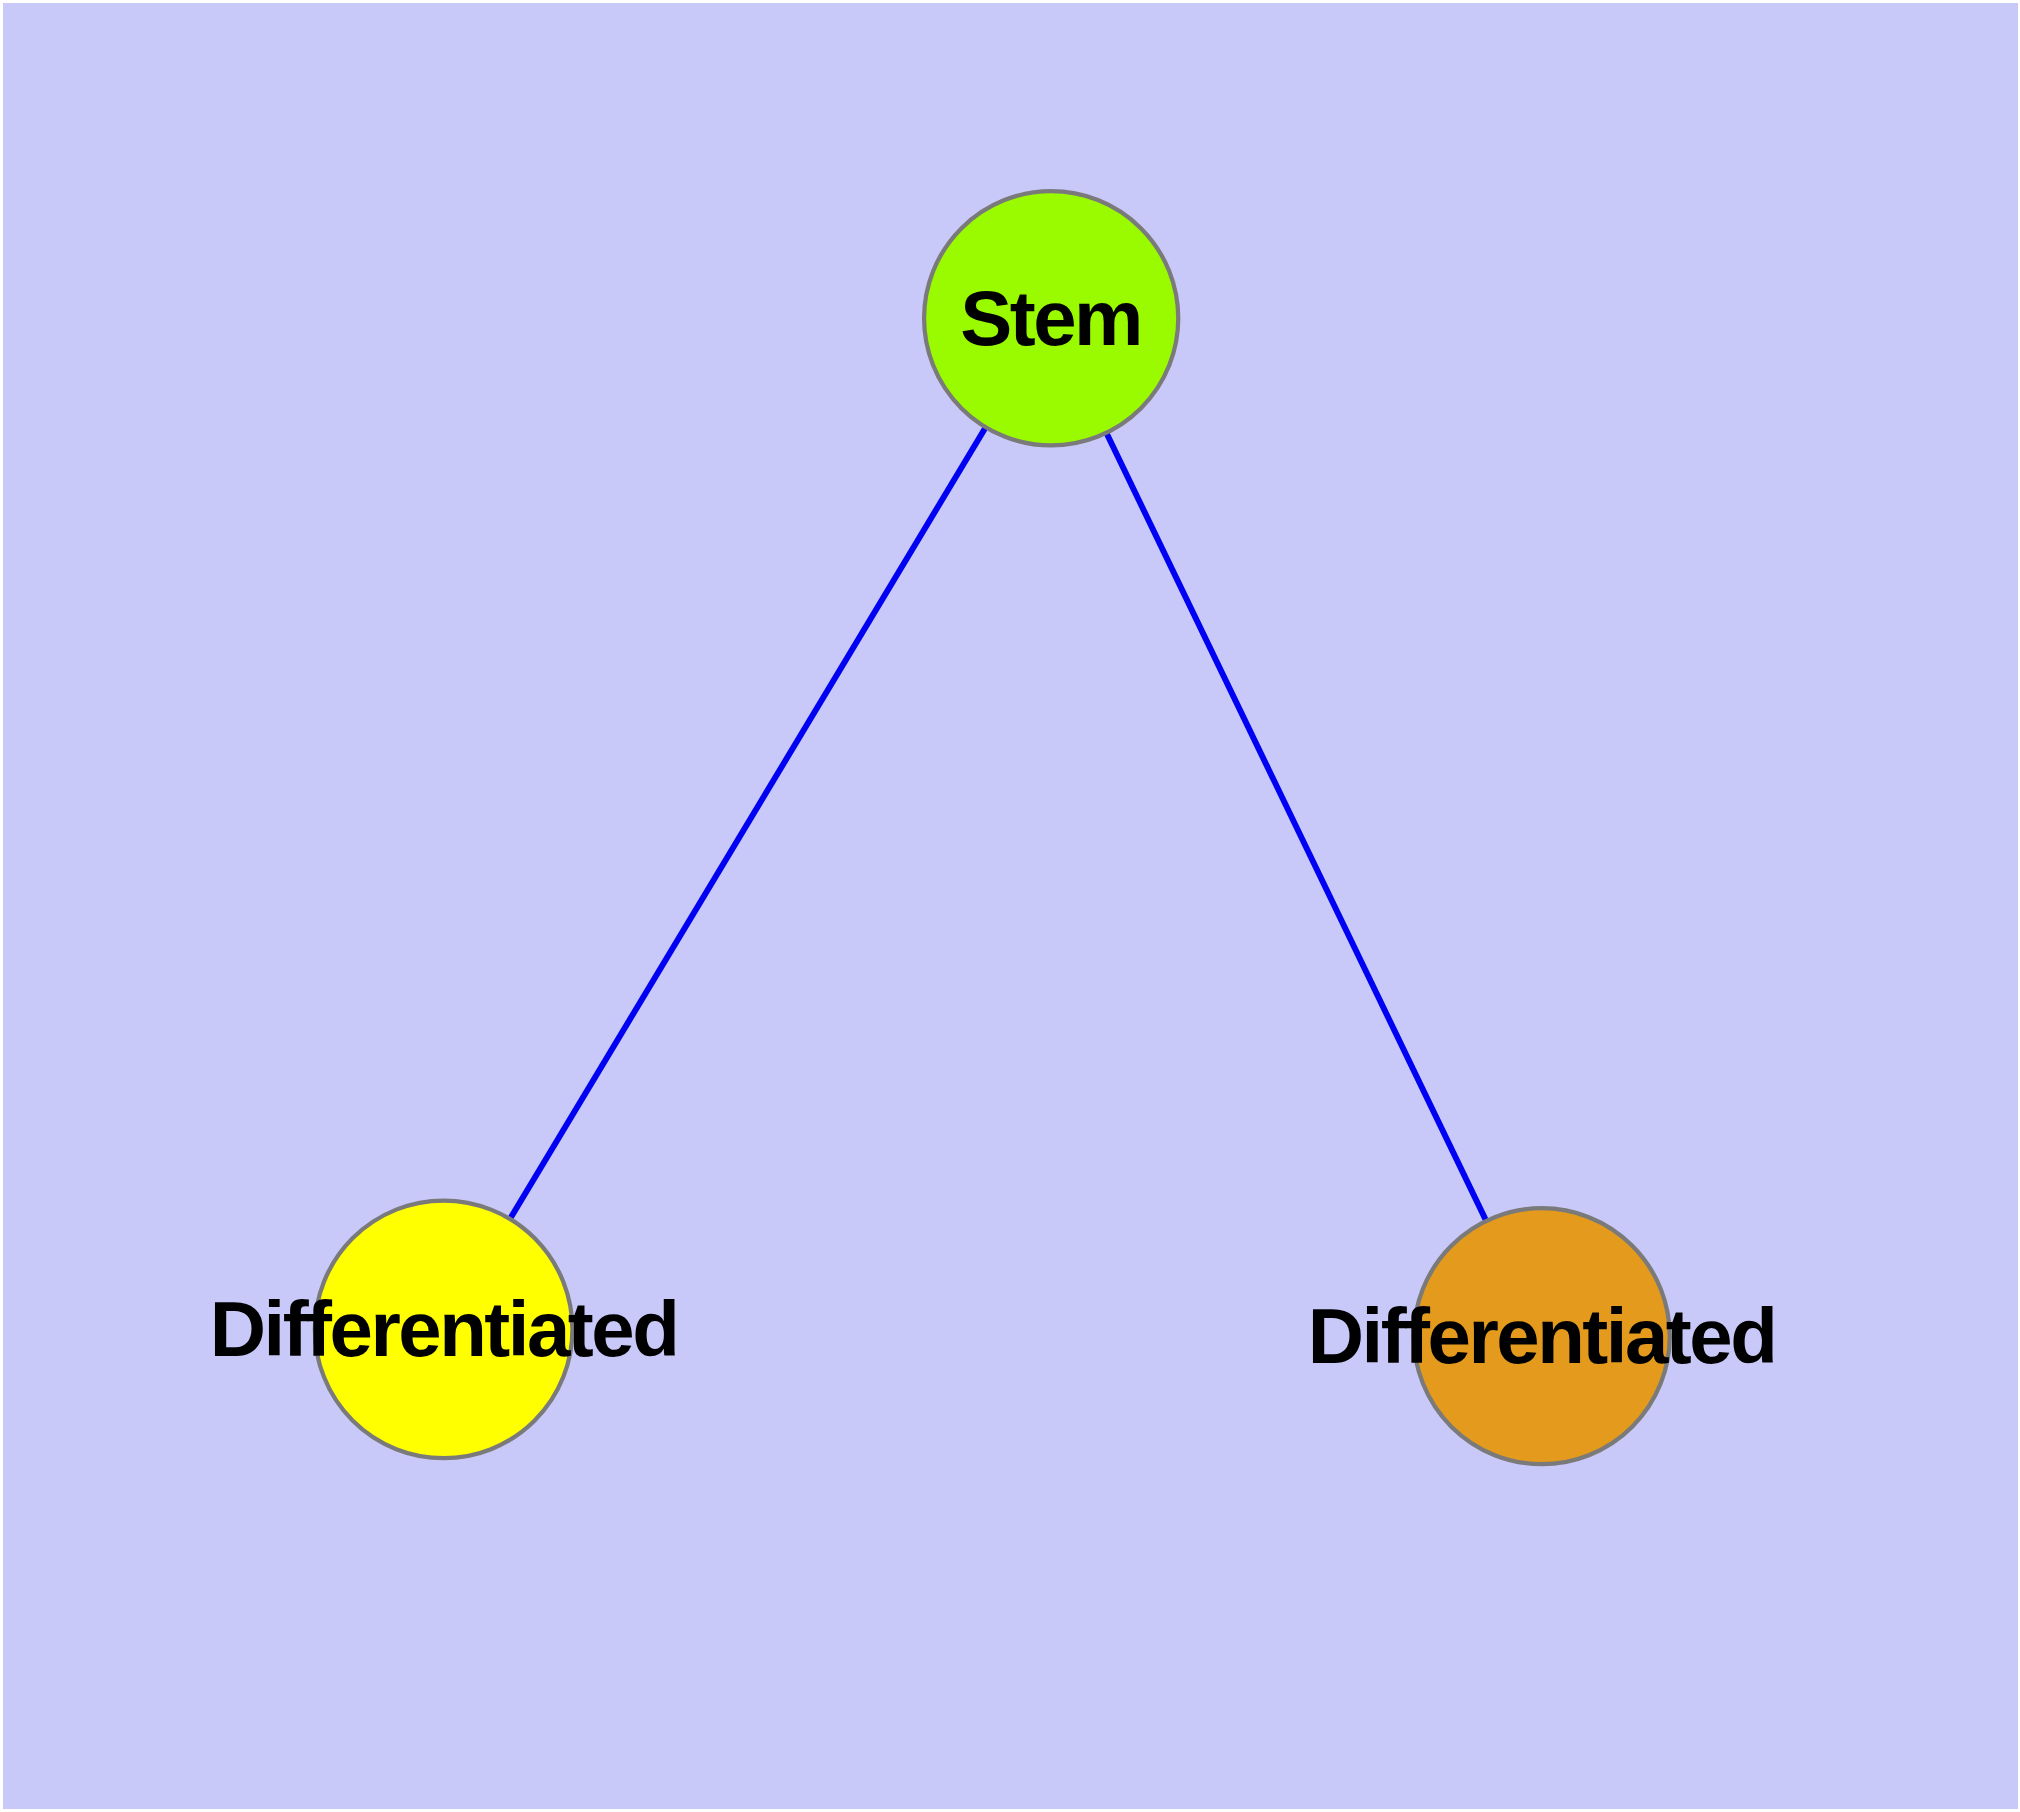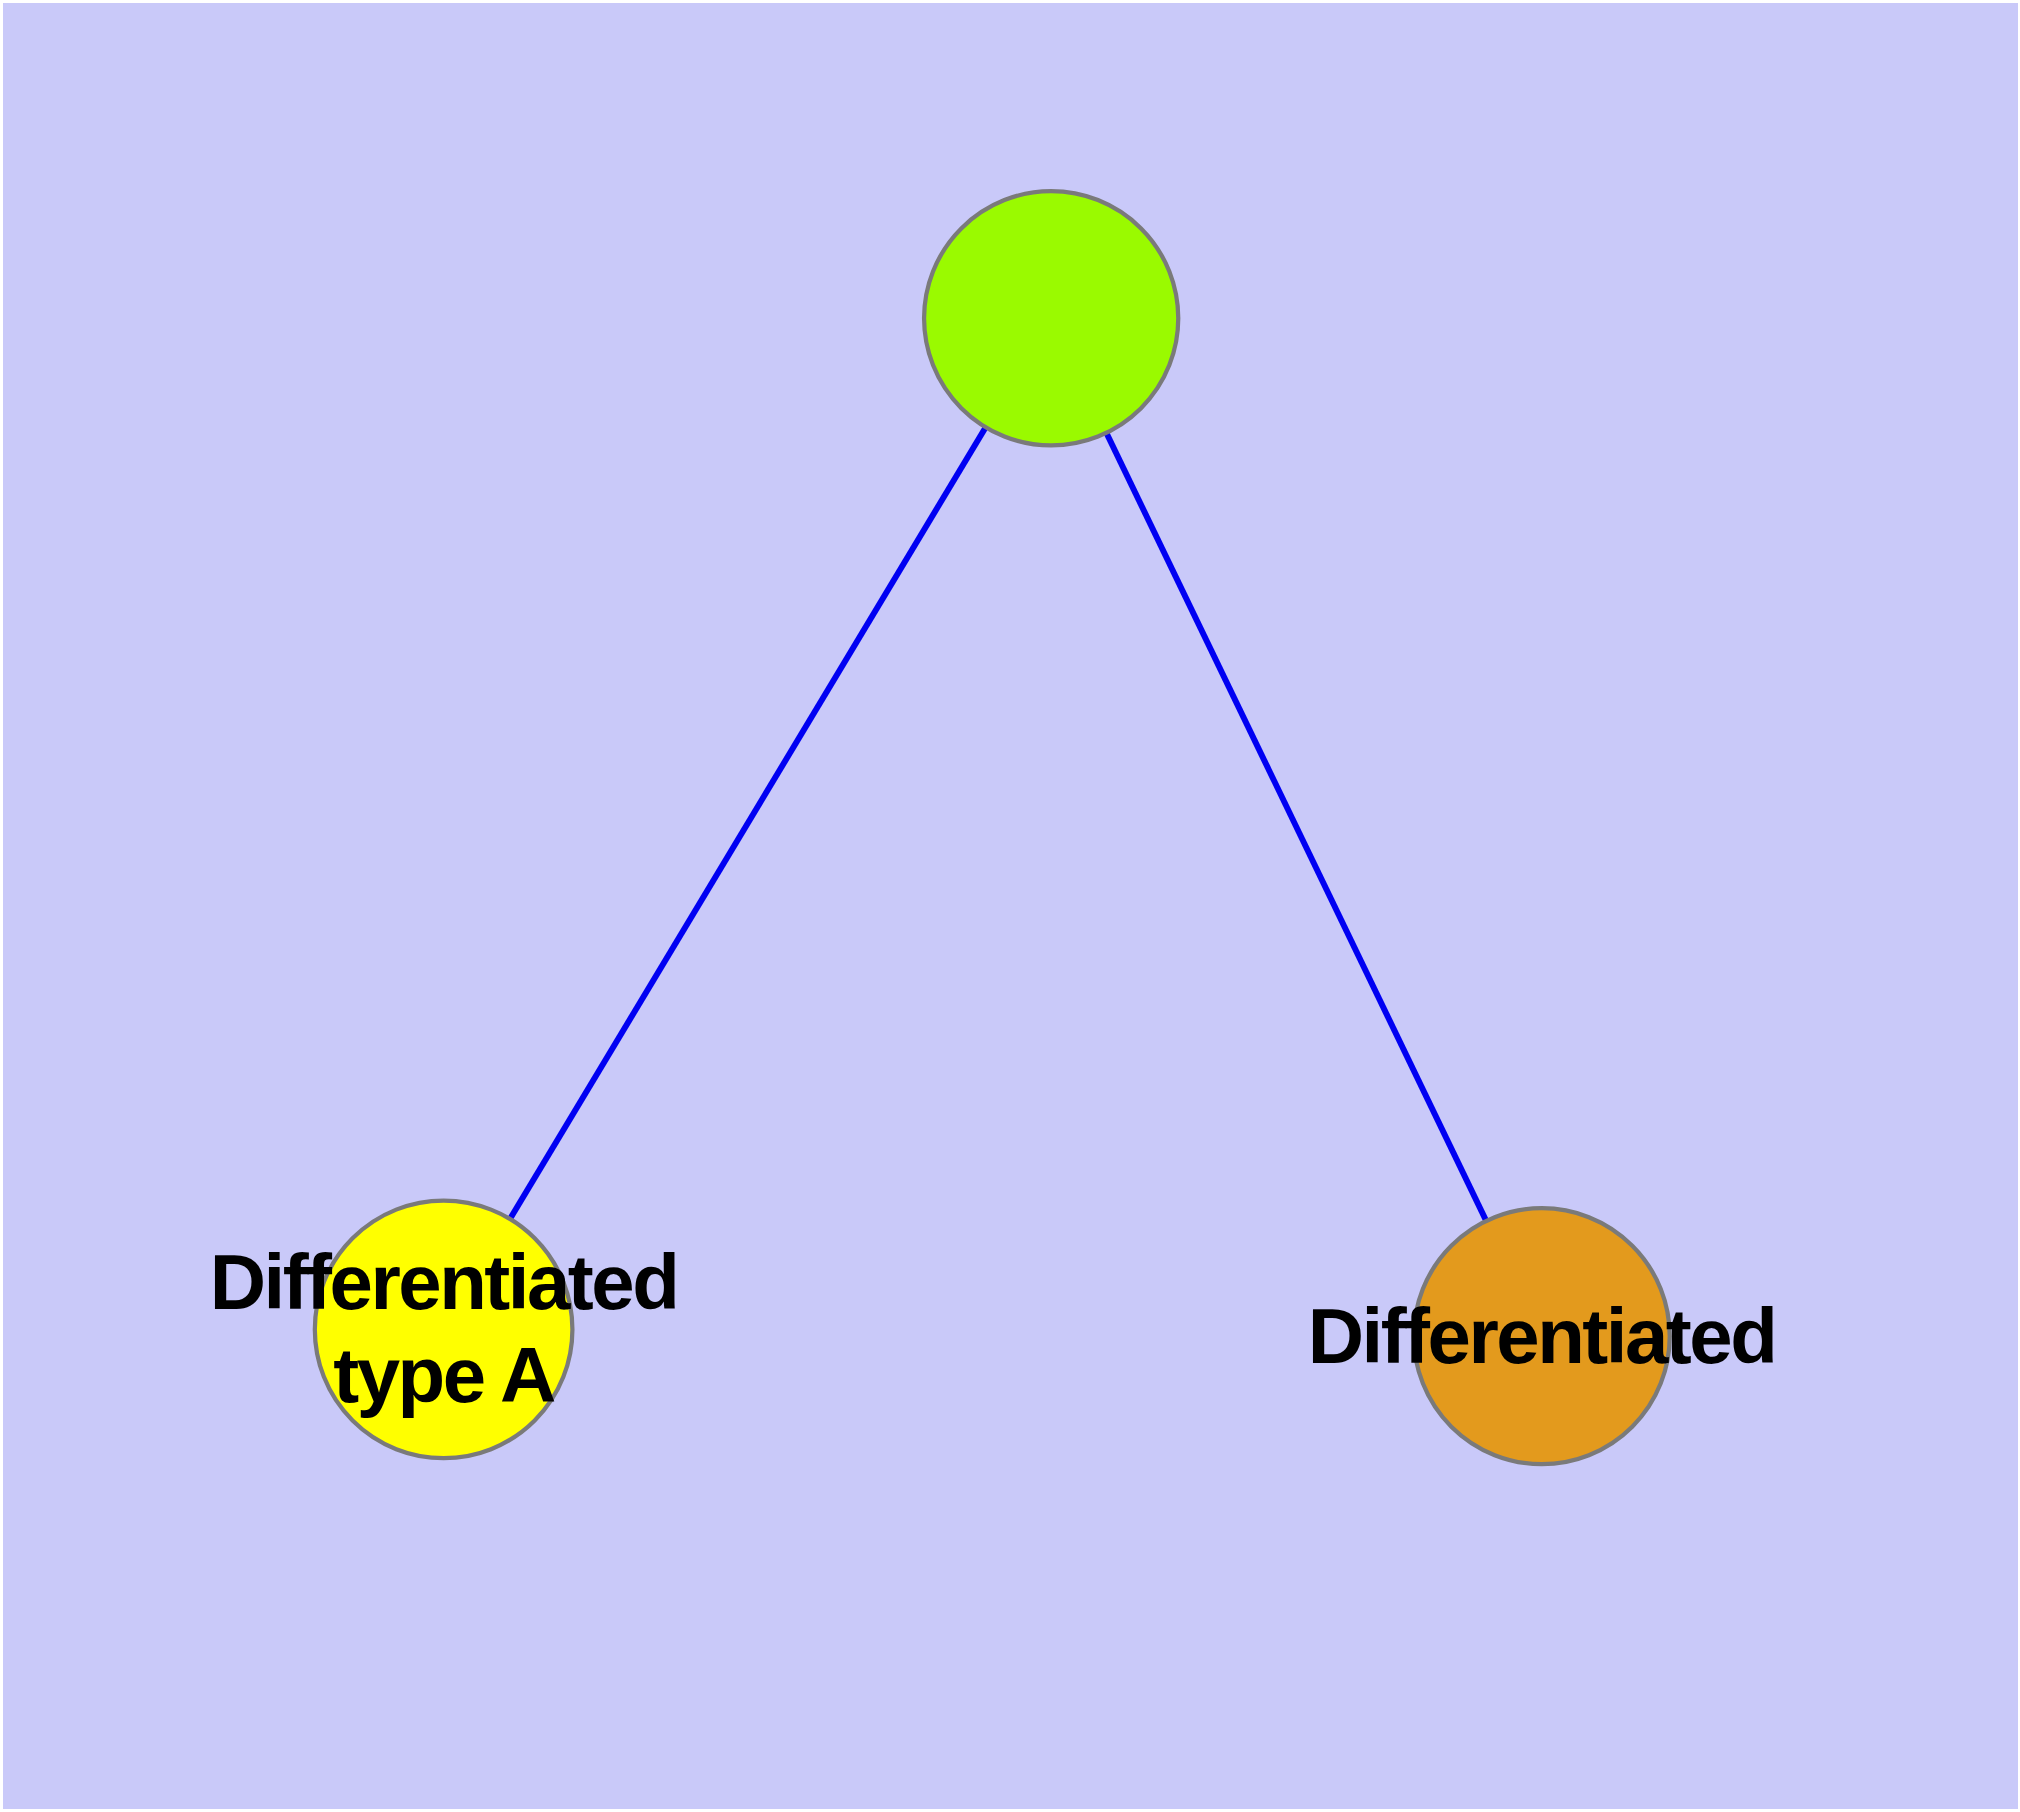--- a/index.html
+++ b/index.html
@@ -55,24 +55,26 @@
 
     <line x1="1237" y1="372" x2="1816" y2="1573" stroke="#0000F2" stroke-width="7"></line>
 
     <circle cx="1237" cy="372" r="150" fill="#9AFA00" stroke="#7A7A7A" stroke-width="5"></circle>
 
     <circle cx="520" cy="1565" r="152" fill="#FFFF00" stroke="#7A7A7A" stroke-width="5"></circle>
 
     <circle cx="1816" cy="1573" r="151" fill="#E39A1D" stroke="#7A7A7A" stroke-width="5"></circle>
   </svg>
 
+  <div class="node-label" style="left: 1048px; top: 315px;">
+    <span class="label-line">Stem</span>
+  </div>
 
   <div class="node-label" style="left: 441px; top: 1326px;">
     <span class="label-line">Differentiated</span>
-    <span class="label-line">type A</span>
   </div>
 
   <div class="node-label" style="left: 1539px; top: 1333px;">
     <span class="label-line">Differentiated</span>
   </div>
 
 </div>
 
 
 </body></html>

